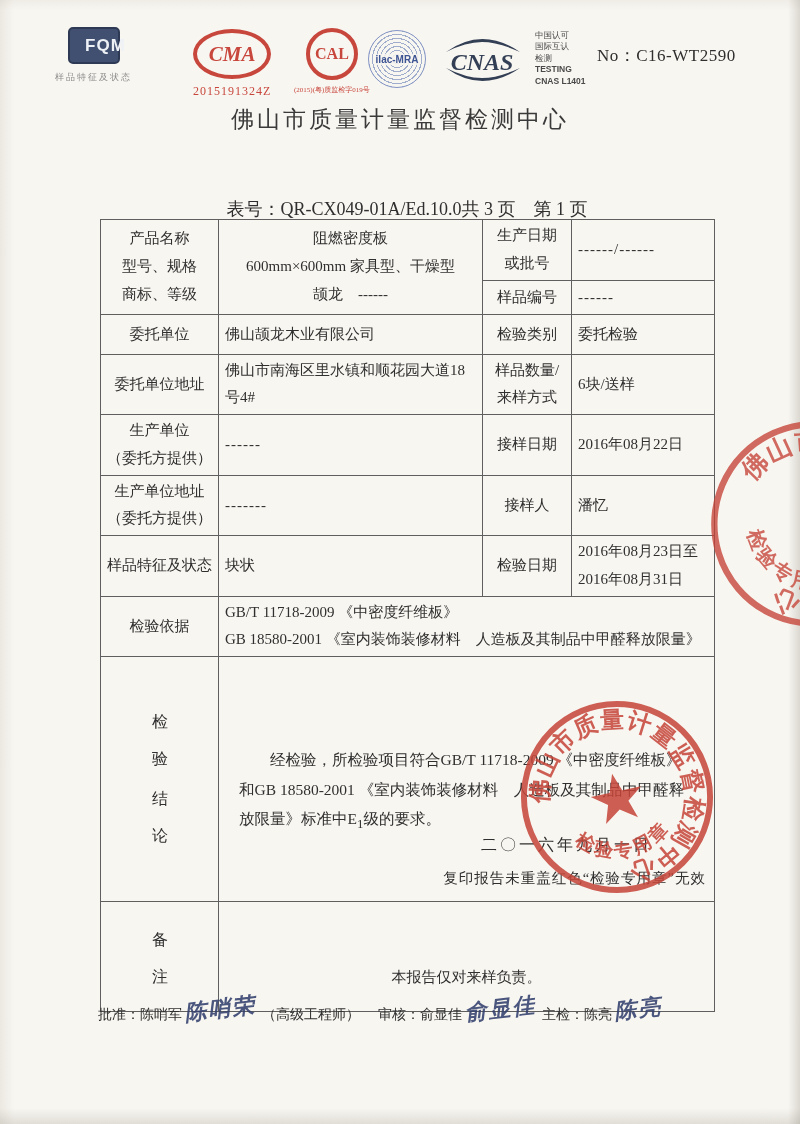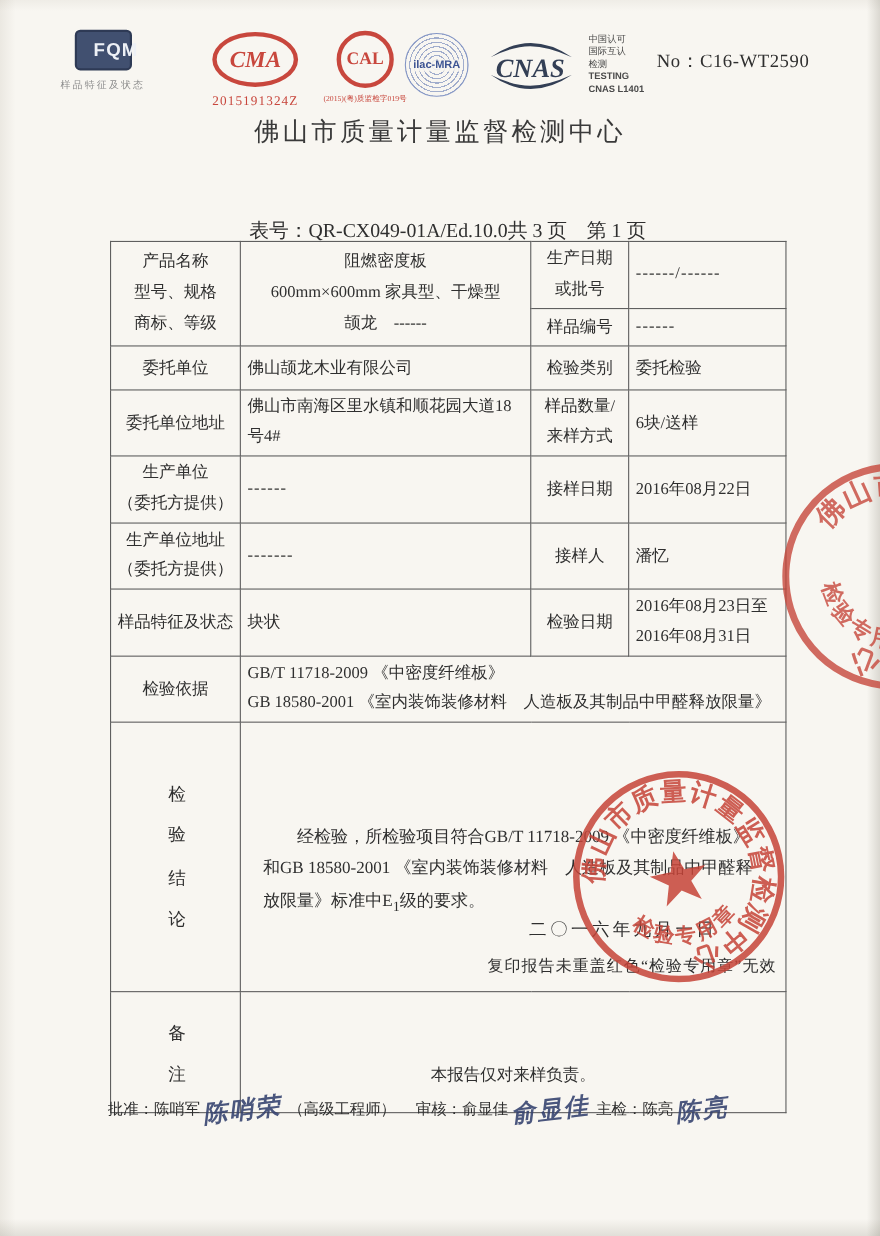--- a/index.html
+++ b/index.html
@@ -76,21 +76,21 @@
                 font-size:15.5px; }
   .concl-date { position:absolute; top:178px; right:62px; font-size:16px;
                 letter-spacing:3px; }
   .concl-note { position:absolute; top:212px; right:8px; font-size:14.5px;
                 letter-spacing:1px; }
 
   td.remark-cell { vertical-align:top; }
   .remark-text { margin-top:42px; text-align:center; }
 
   
-  .footer { top:994px; left:98px; width:660px; display:flex; align-items:center;
+  .footer { top:994px; left:98px; width:660px; display:flex; align-items:flex-end;
             font-size:14px; white-space:nowrap; }
   .sig { font-size:22px; color:#33406e; font-weight:bold;
          transform:rotate(-7deg) skewX(-14deg); display:inline-block;
          margin:0 4px; opacity:0.88; letter-spacing:2px; }
   .gap-md { width:18px; display:inline-block; }
 
   
   .stamp { pointer-events:none; }
   .stamp-main { left:518px; top:698px; width:198px; height:198px;
                 transform:rotate(-12deg); opacity:0.85; }

